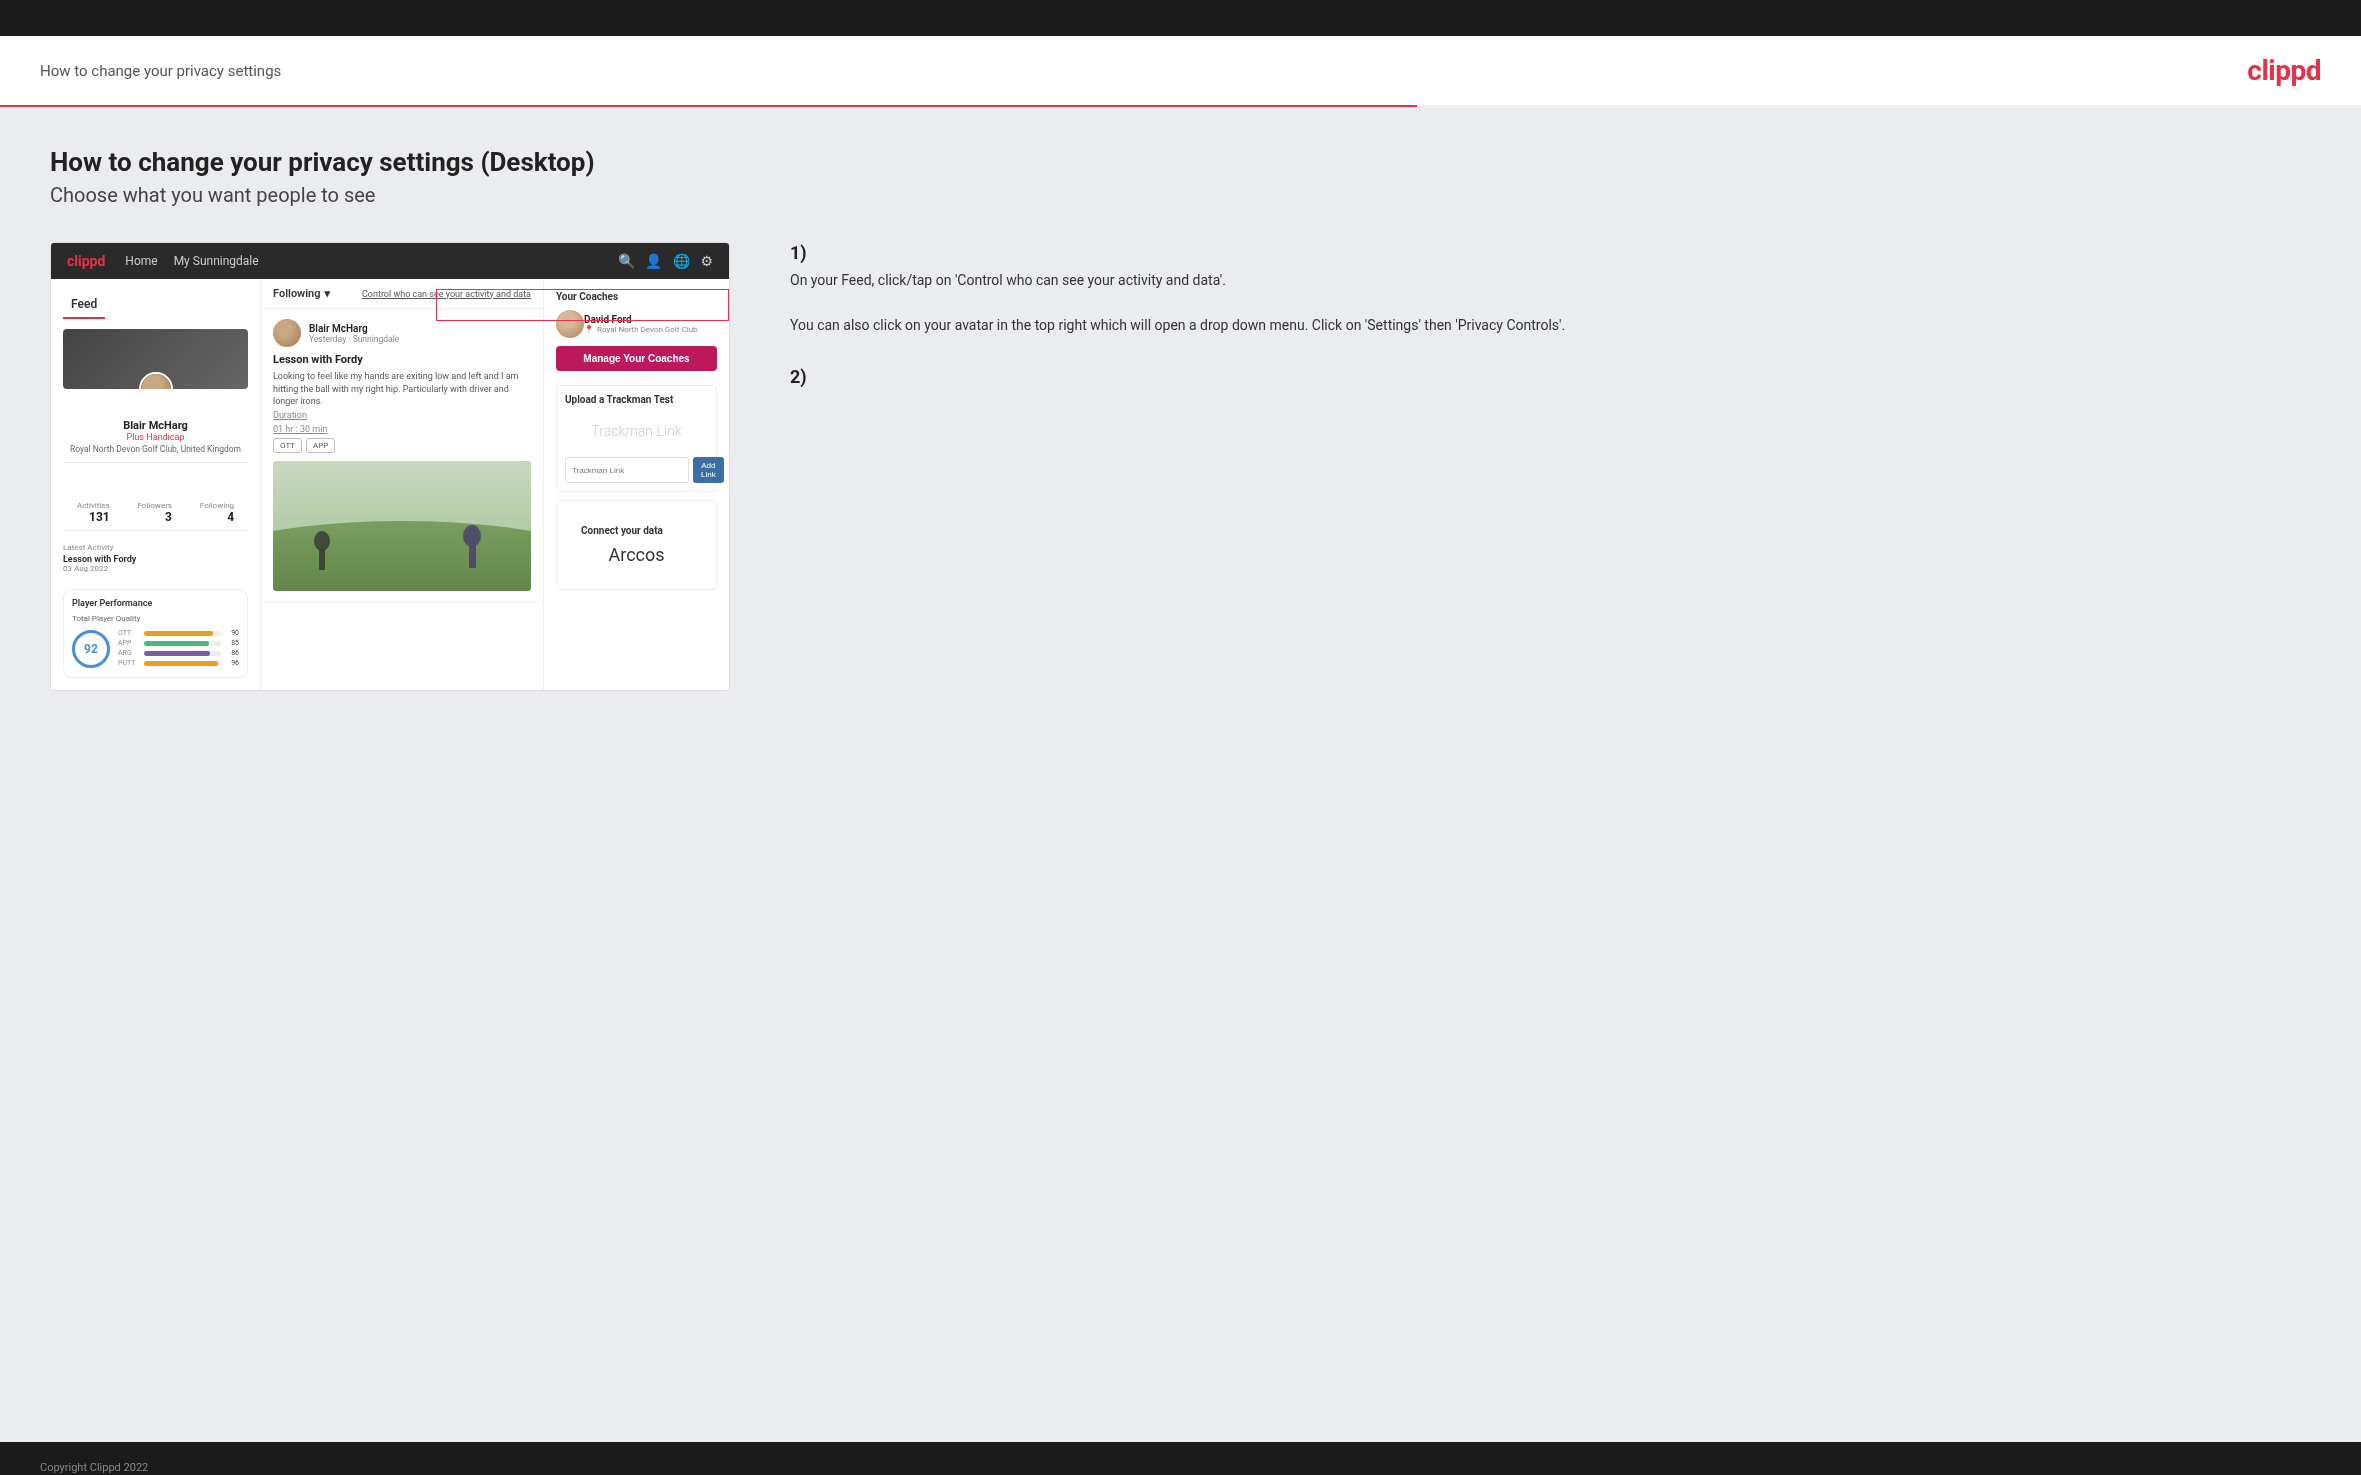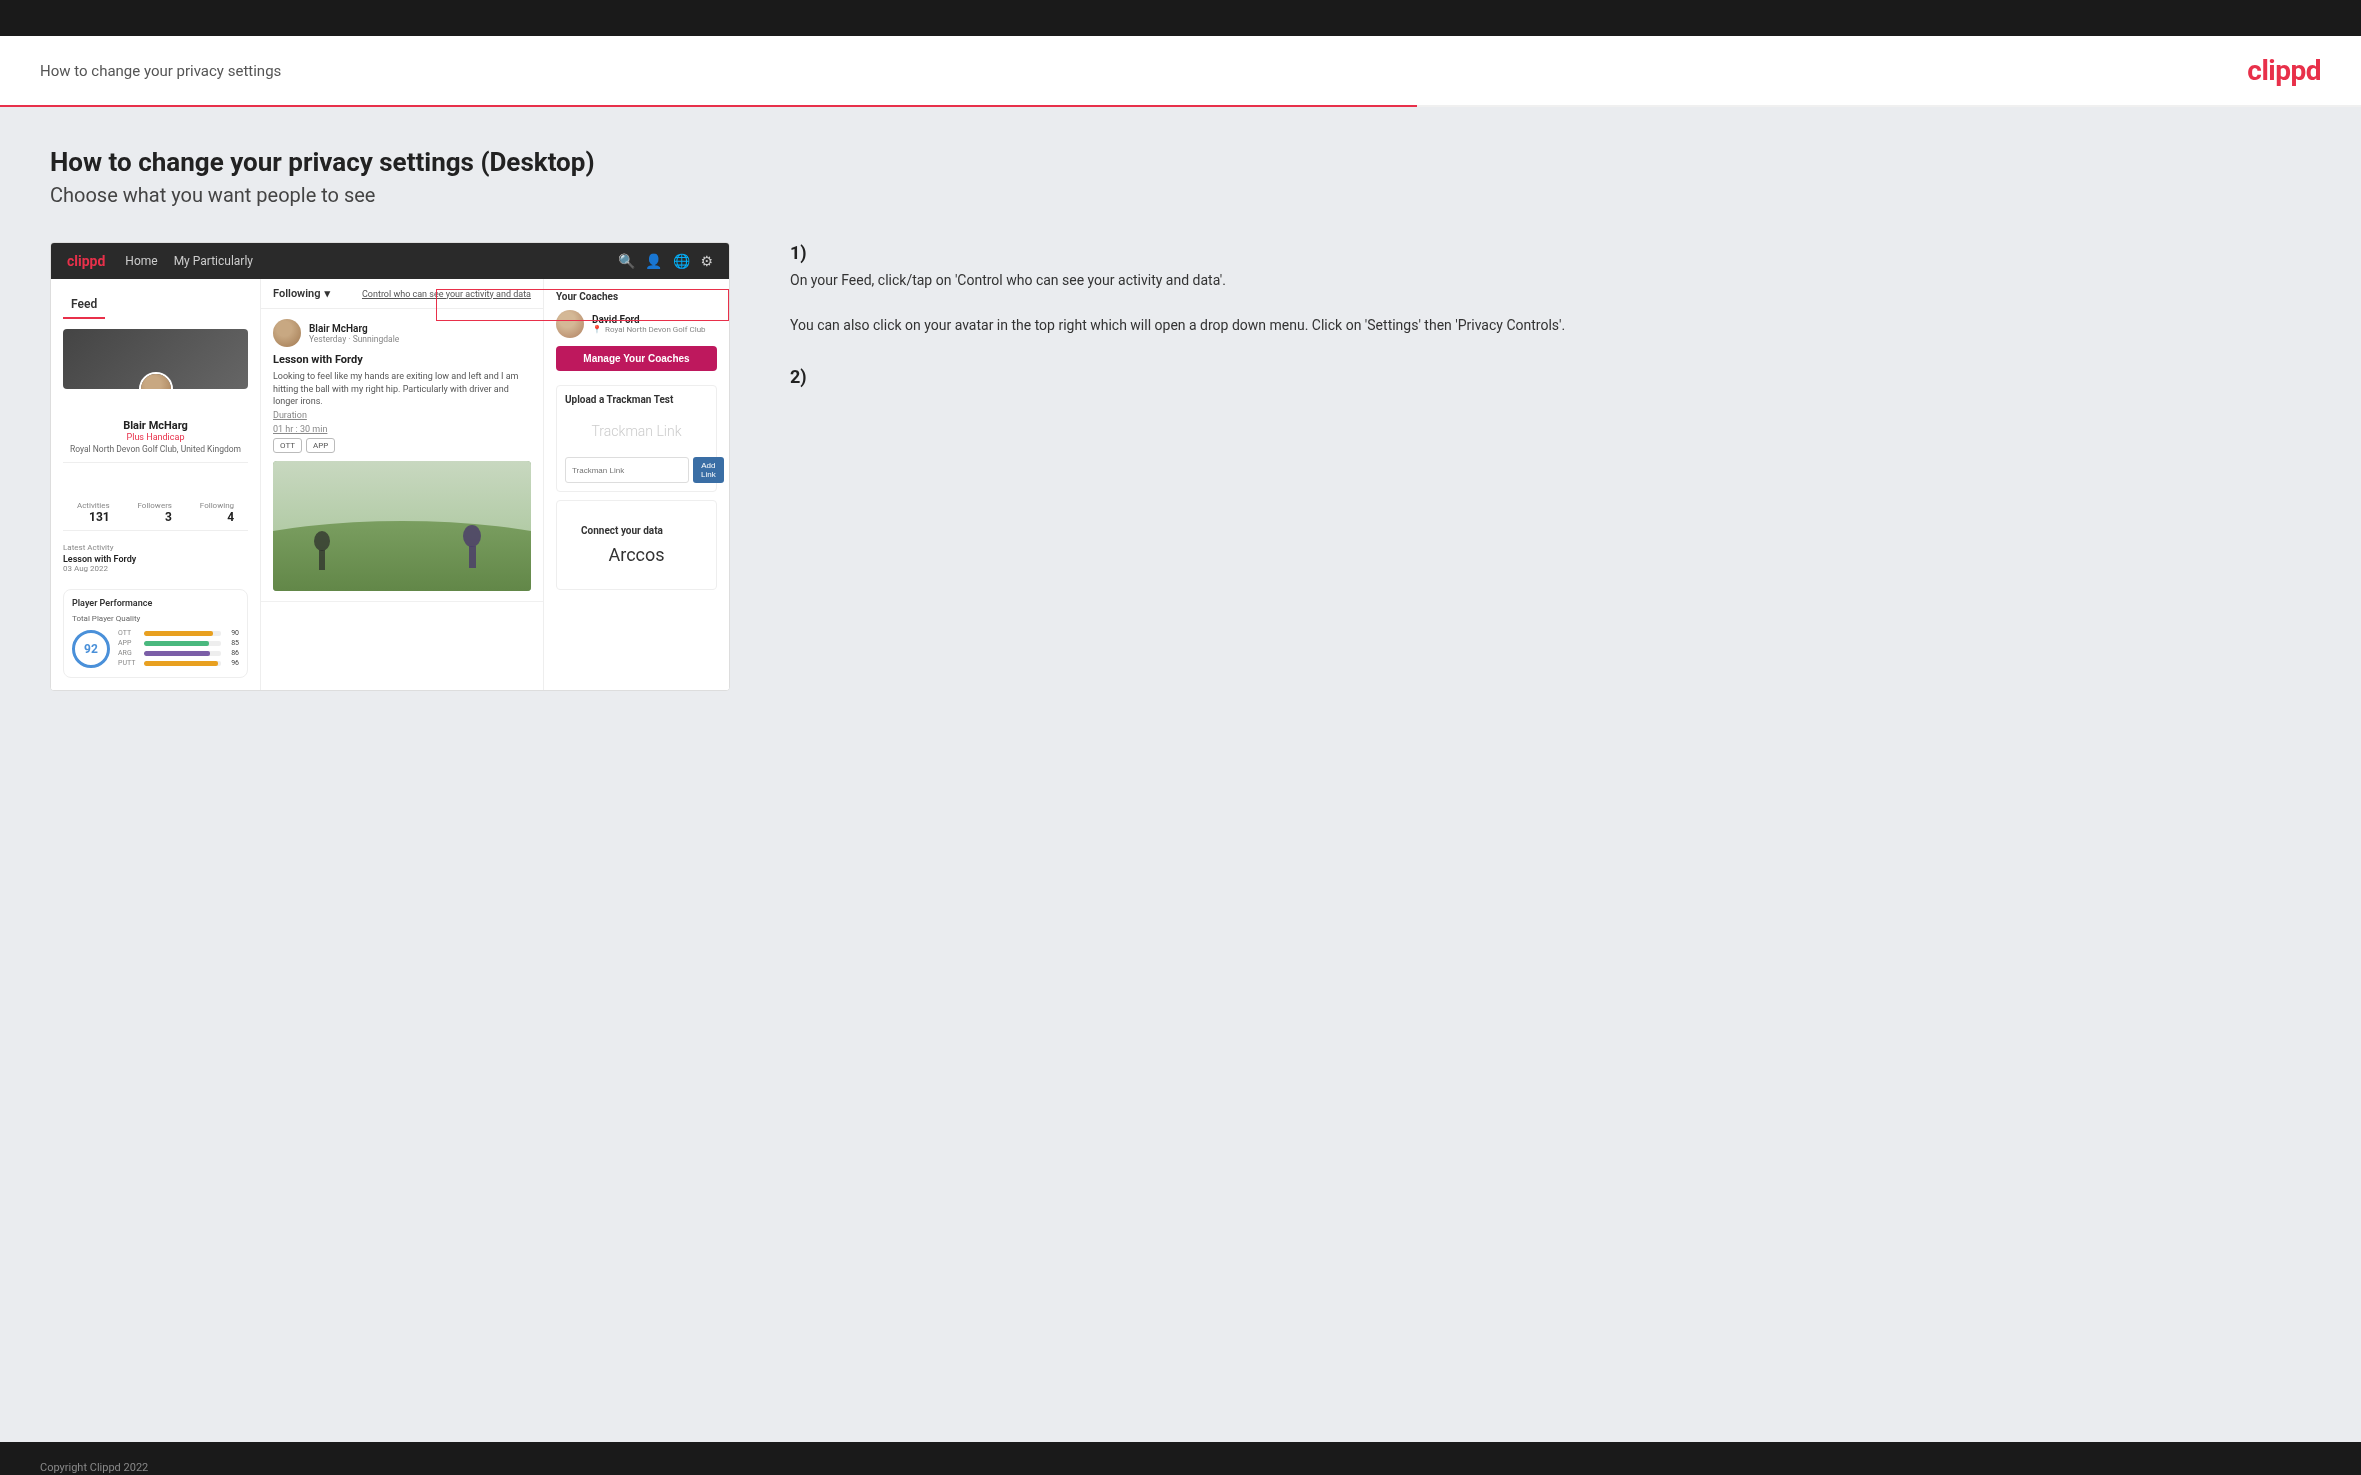--- a/index.html
+++ b/index.html
@@ -392,21 +392,20 @@
     }
     .right-section-title {
       font-size: 10px;
       font-weight: 700;
       color: #333;
       margin-bottom: 8px;
     }
     .coach-item {
       display: flex;
       align-items: center;
-      gap: 8px;
       margin-bottom: 8px;
     }
     .coach-avatar {
       width: 28px;
       height: 28px;
       border-radius: 50%;
       background: radial-gradient(circle at 40% 35%, #d4b896 30%, #b08060 100%);
       flex-shrink: 0;
     }
     .coach-name {
@@ -553,21 +552,21 @@
   <p class="page-subheading">Choose what you want people to see</p>
 
   <div class="content-layout">
 
     <div class="app-screenshot annotation-layer">
 
       <div class="app-navbar">
         <span class="app-logo">clippd</span>
         <div class="app-nav-links">
           <span class="app-nav-link">Home</span>
-          <span class="app-nav-link">My Particularly</span>
+          <span class="app-nav-link">My Sunningdale</span>
         </div>
         <div class="app-nav-icons">
           <span class="app-nav-icon">🔍</span>
           <span class="app-nav-icon">👤</span>
           <span class="app-nav-icon">🌐</span>
           <span class="app-nav-icon">⚙</span>
         </div>
       </div>
 
       <div class="app-body">

